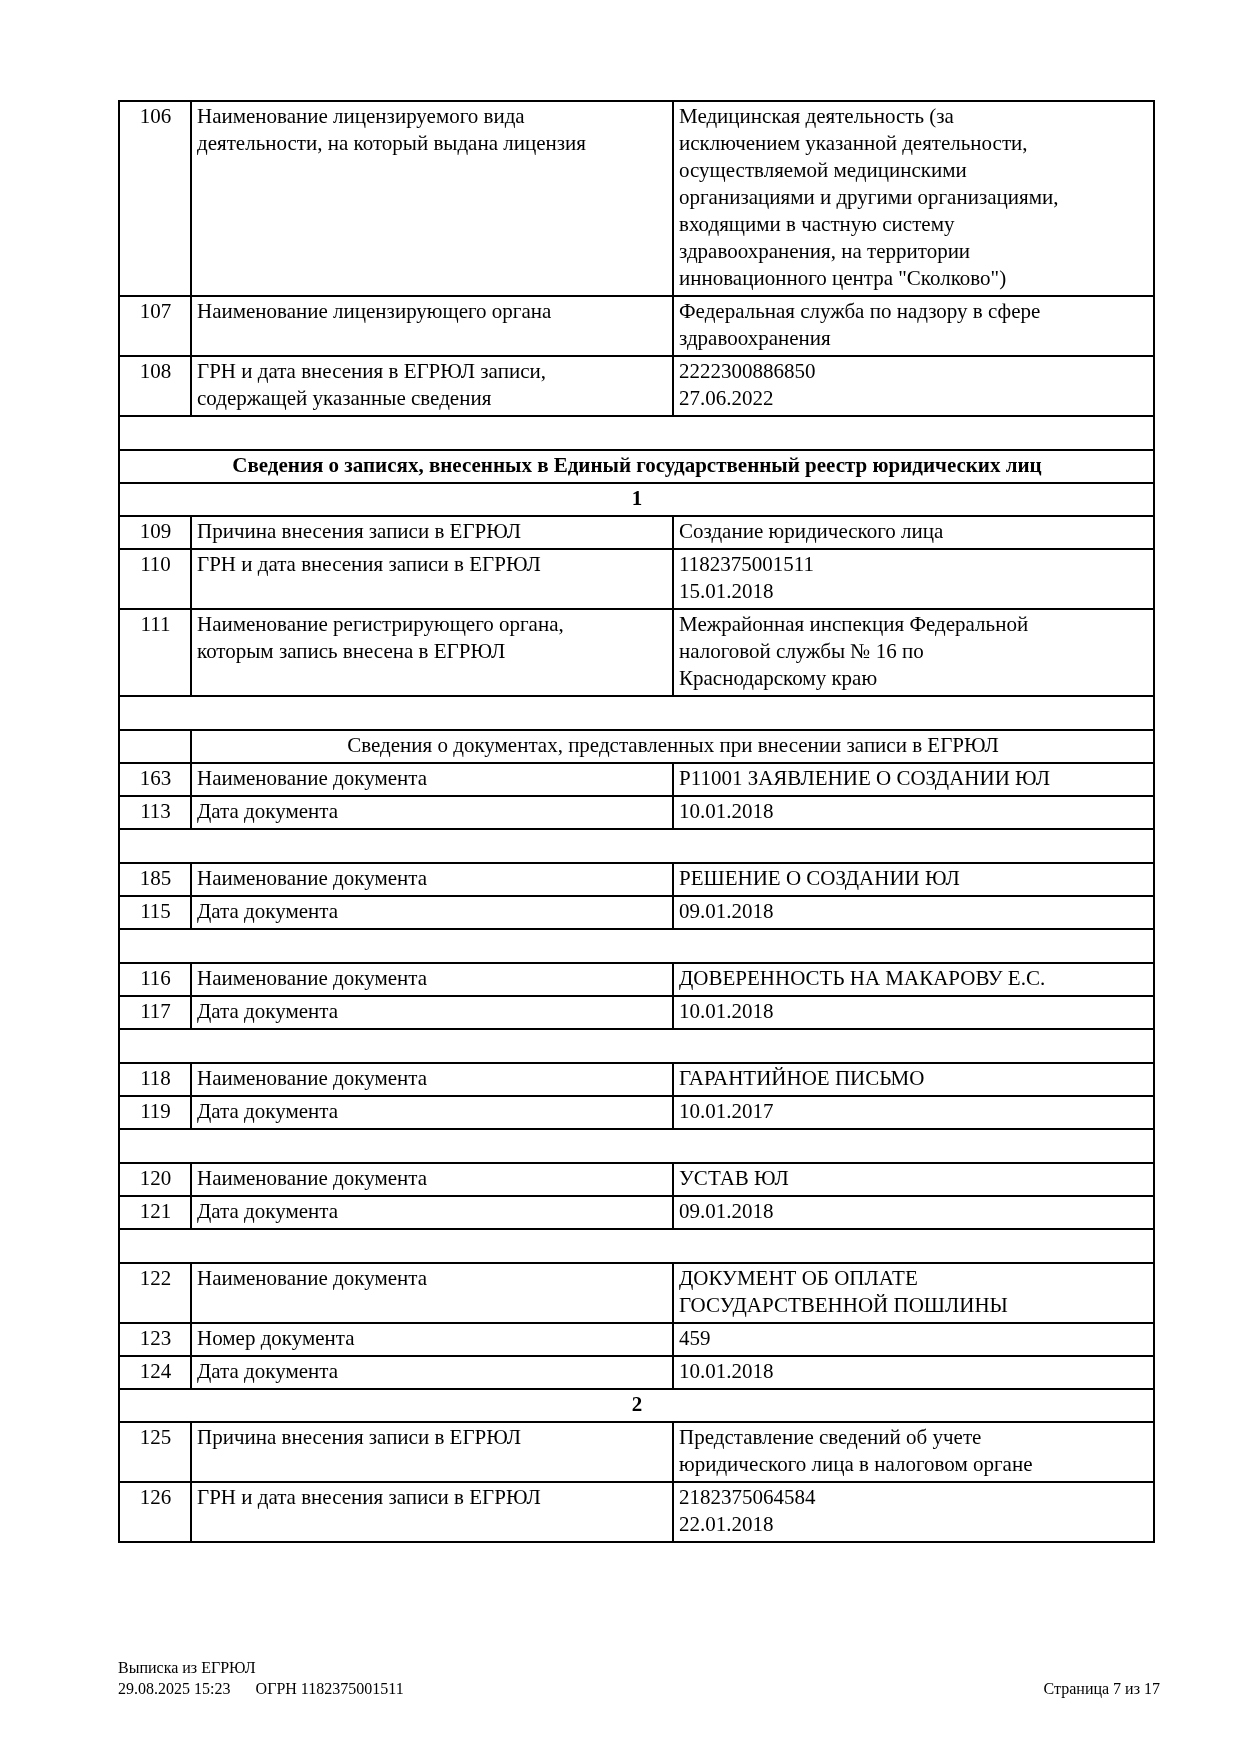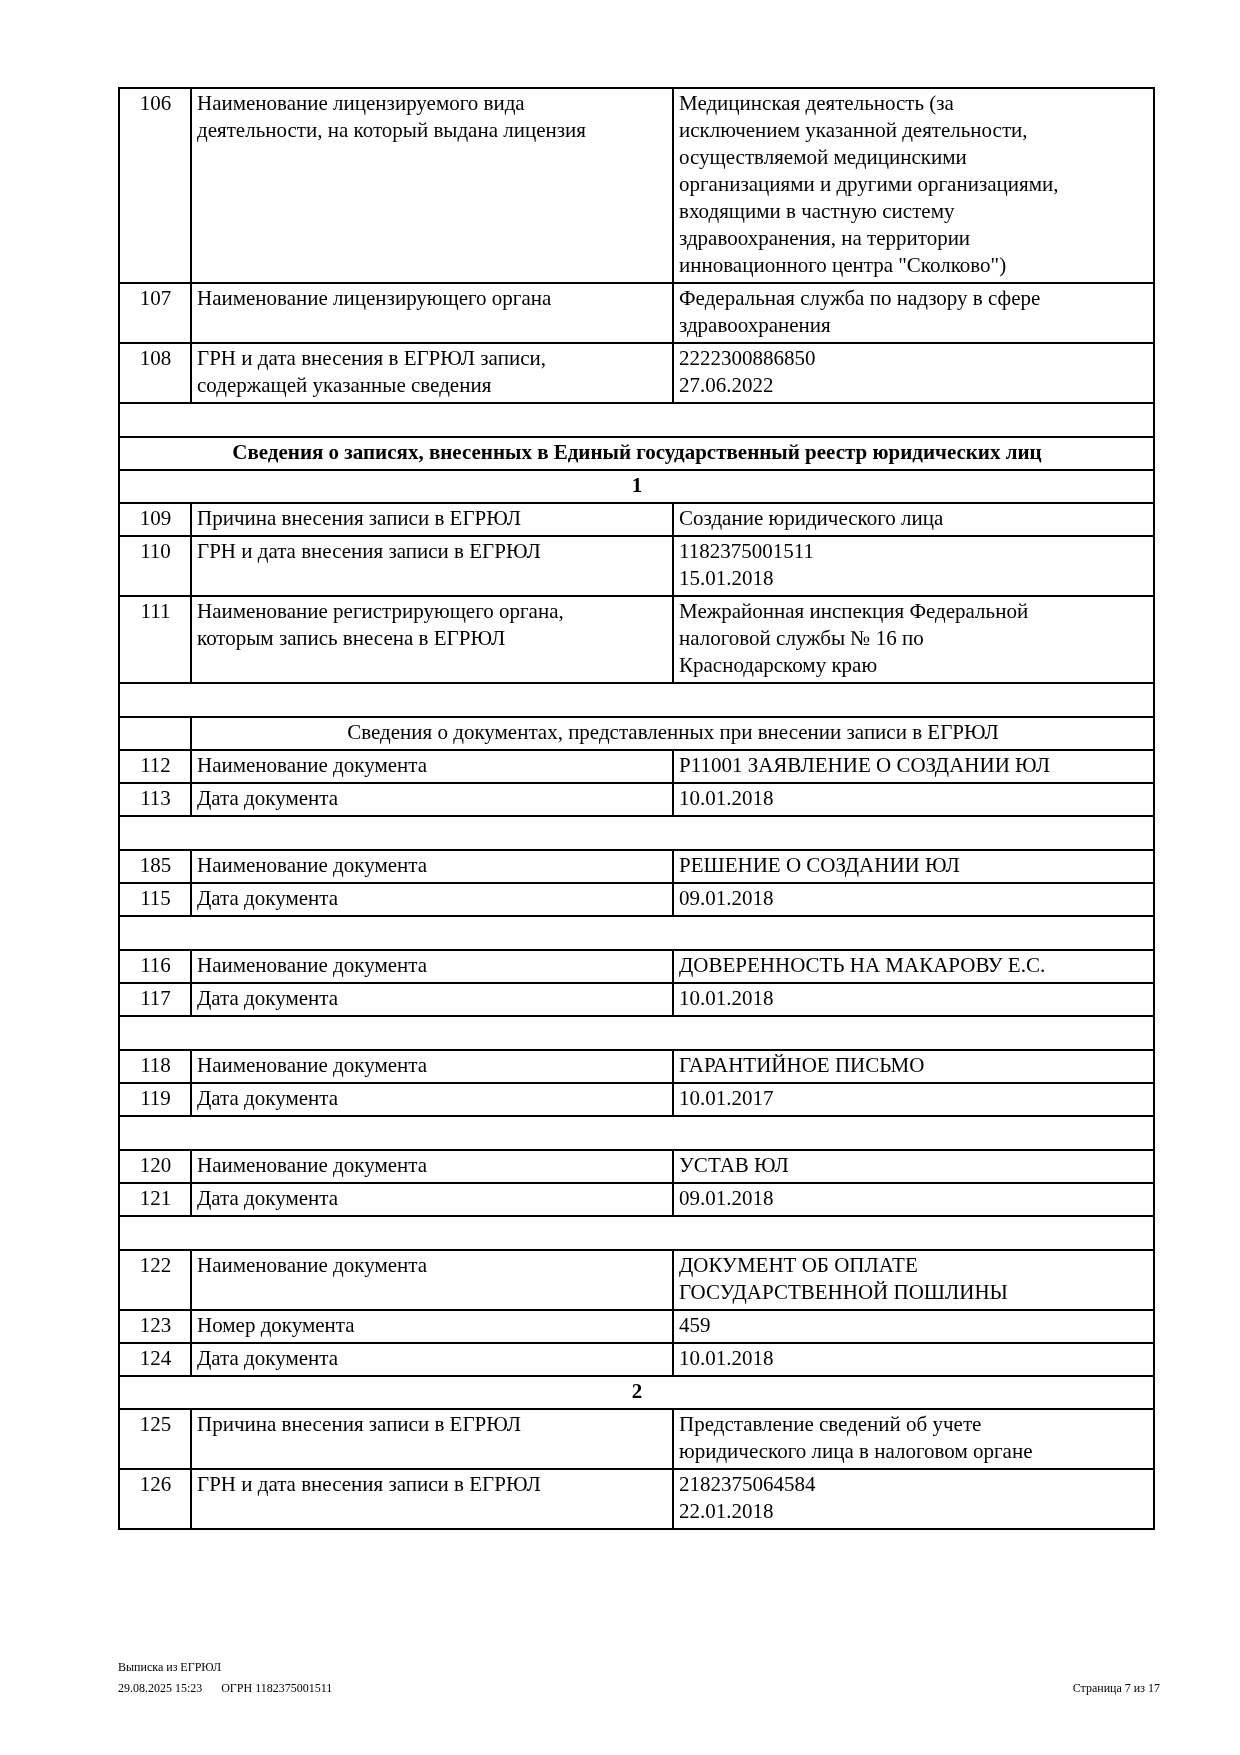--- a/index.html
+++ b/index.html
@@ -10,21 +10,21 @@
   body {
     width: 1240px;
     height: 1755px;
     position: relative;
     font-family: "Liberation Serif", "DejaVu Serif", serif;
     color: #000000;
   }
   .page {
     position: absolute;
     left: 118px;
-    top: 87px;
+    top: 100px;
     width: 853px;
   }
   table.egrul {
     border-collapse: collapse;
     table-layout: fixed;
     width: 1035px;
   }
   table.egrul td {
     border: 2px solid #000000;
     vertical-align: top;
@@ -54,21 +54,21 @@
     text-align: center;
   }
   .footer {
     position: absolute;
     left: 118px;
     top: 1657px;
     width: 1042px;
     display: flex;
     justify-content: space-between;
     align-items: flex-end;
-    font-size: 12px;
+    font-size: 16px;
     line-height: 21px;
   }
   .footer .left-block { text-align: left; }
   .footer .center-block { text-align: left; flex: 1; }
   .footer .right-block { white-space: nowrap; }
 </style>
 </head>
 <body>
 
 <div class="page">
@@ -133,21 +133,21 @@
 Краснодарскому краю</td>
         </tr>
         <tr>
           <td class="empty" colspan="3"></td>
         </tr>
         <tr>
           <td class="num"></td>
           <td class="subheader" colspan="2">Сведения о документах, представленных при внесении записи в ЕГРЮЛ</td>
         </tr>
         <tr>
-          <td class="num">112</td>
+          <td class="num">163</td>
           <td class="label">Наименование документа</td>
           <td class="value">Р11001 ЗАЯВЛЕНИЕ О СОЗДАНИИ ЮЛ</td>
         </tr>
         <tr>
           <td class="num">113</td>
           <td class="label">Дата документа</td>
           <td class="value">10.01.2018</td>
         </tr>
         <tr>
           <td class="empty" colspan="3"></td>

